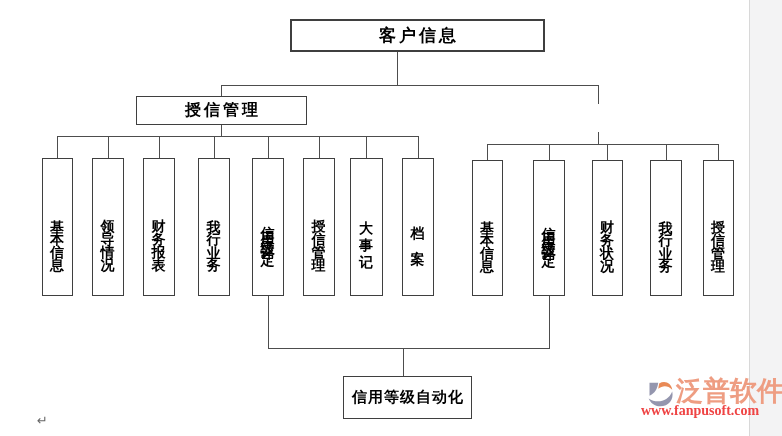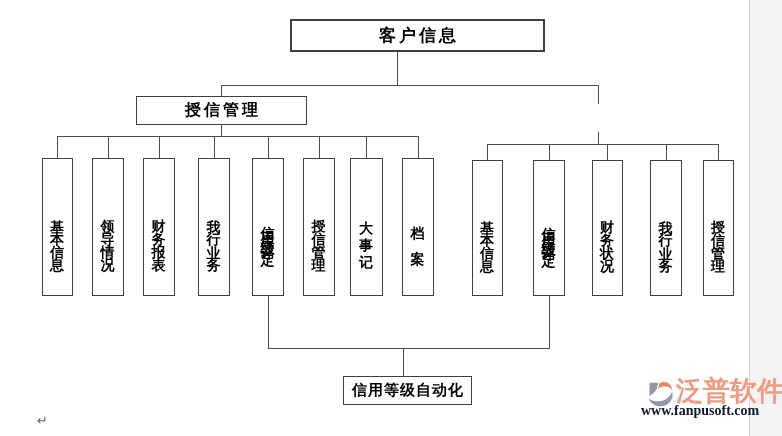--- a/index.html
+++ b/index.html
@@ -66,21 +66,21 @@
   .wm-logo { position: absolute; left: 6px; top: 4px; width: 28px; height: 28px; }
   .wm-brand {
     position: absolute; left: 36px; top: -3px;
     font-size: 27px; font-weight: bold; letter-spacing: 0px;
     color: #ee9d82; white-space: nowrap;
   }
   .wm-url {
     position: absolute; left: 1px; top: 27px;
     font-family: "Liberation Serif", serif;
     font-size: 14px; font-weight: bold;
-    color: #0f172a; white-space: nowrap;
+    color: #ef4444; white-space: nowrap;
   }
   
   .para-mark {
     position: absolute; left: 37px; top: 413px;
     color: #666; font-size: 13px; z-index: 2;
     font-family: "DejaVu Sans", sans-serif;
   }
 </style>
 </head>
 <body>
@@ -160,21 +160,21 @@
   <div class="vbox rgrp ls4" style="left:592px;width:31px">
     <span class="vtext">财务状况</span>
   </div>
   <div class="vbox rgrp ls4" style="left:650px">
     <span class="vtext">我行业务</span>
   </div>
   <div class="vbox rgrp ls4" style="left:703px;width:31px">
     <span class="vtext">授信管理</span>
   </div>
 
-  <div class="hbox botbox" style="left:343px;top:376px;width:129px;height:29px">
+  <div class="hbox botbox" style="left:343px;top:376px;width:129px;height:43px">
     <span>信用等级自动化</span>
   </div>
 
   <div class="para-mark">↵</div>
 
   <div class="watermark">
     <svg class="wm-logo" viewBox="0 0 32 32">
       <path d="M4 3 L14 3 C13 10 10 15 4 18 Z" fill="#9496ae"></path>
       <path d="M15 4 C22 0 29 4 30 11 C25 6 19 6 14 10 Z" fill="#e98a56"></path>
       <path d="M3 21 C12 27 25 25 30 13 C32 22 26 30 16 30 C10 30 5 26 3 21 Z" fill="#9496ae"></path>

